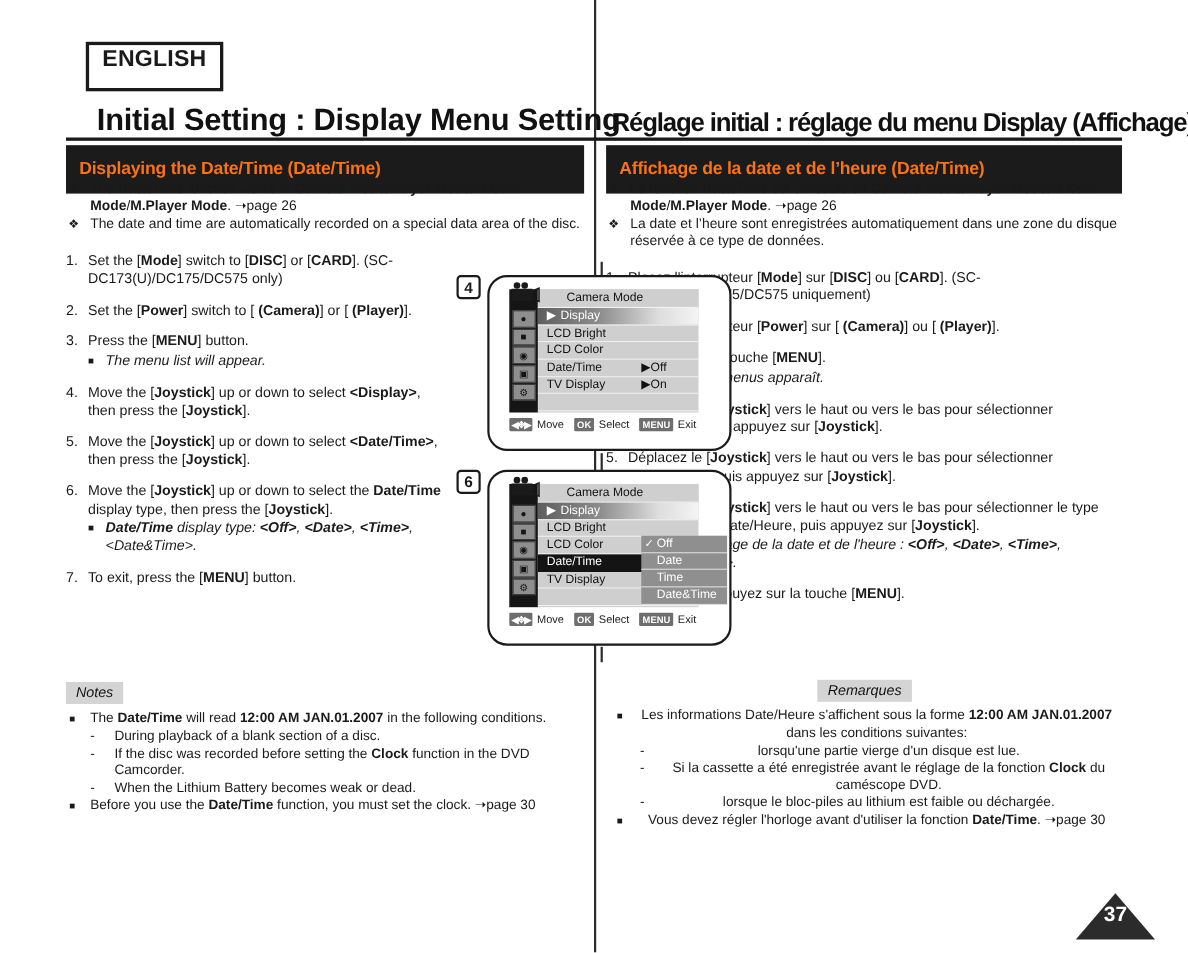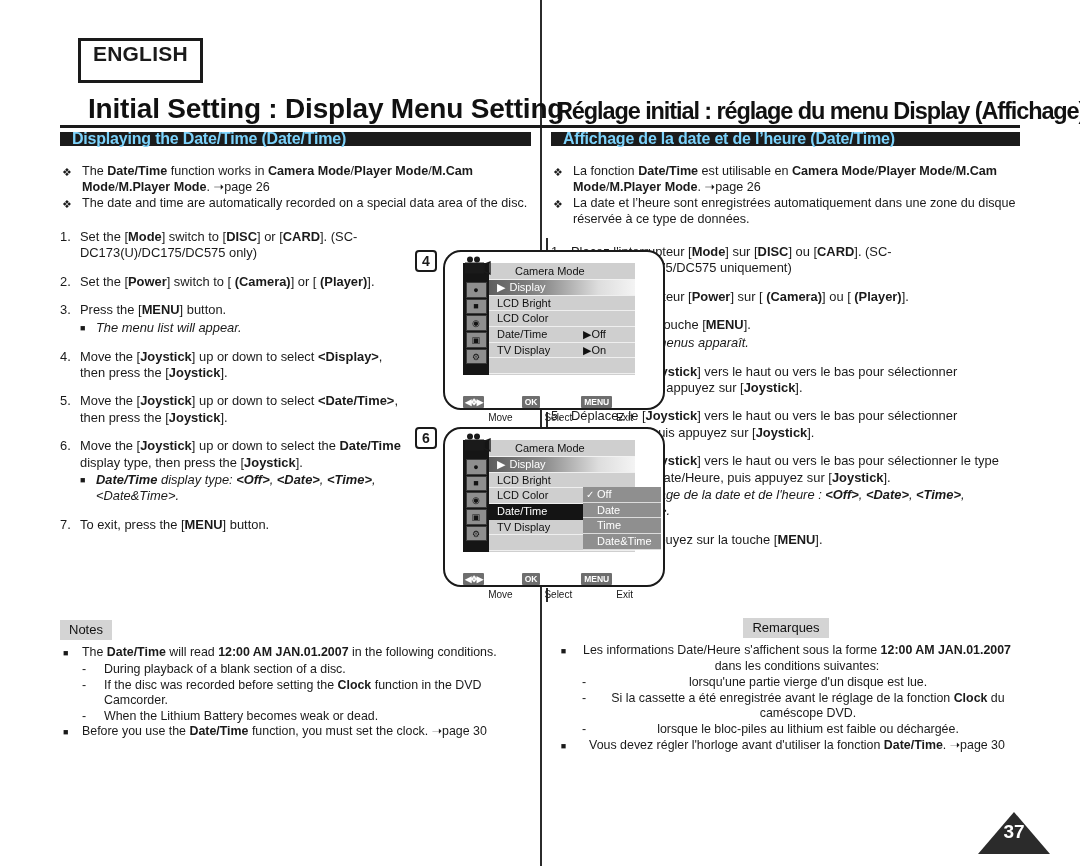--- a/index.html
+++ b/index.html
@@ -39,22 +39,22 @@
   .title-cell {
     display: flex; align-items: flex-end;
     font-weight: bold; color: #111;
     white-space: nowrap;
   }
   #title-en { width: 480px; font-size: 28px; padding-left: 28px; letter-spacing: -0.2px; }
   #title-fr { width: 480px; font-size: 23.5px; padding-left: 16px; letter-spacing: -1.1px; }
 
   
   .sec-bar {
-    position: absolute; top: 132px; height: 14px;
-    background: #1b1b1b; color: #7dd3fc;
+    position: absolute; top: 132px; height: 44px;
+    background: #1b1b1b; color: #f97316;
     font-size: 16px; font-weight: bold;
     display: flex; align-items: center;
     padding-left: 12px;
     letter-spacing: -0.2px;
     white-space: nowrap;
   }
   #sec-en { left: 60px; width: 471px; }
   #sec-fr { left: 551px; width: 469px; }
 
   
@@ -84,21 +84,21 @@
 
   b, .b { font-weight: bold; }
   .arrow-pg { font-weight: normal; }
 
   
   .notes-box { position: absolute; width: 470px; }
   #notes-en { left: 60px;  top: 620px; }
   #notes-fr { left: 551px; top: 618px; text-align: center; }
   .notes-head {
     display: inline-block; background: #d4d4d4; color: #111;
-    font-size: 13px; padding: 2px 9px 3px 9px; margin-bottom: 5px;
+    font-size: 13px; padding: 2px 9px 3px 9px; margin-bottom: 5px; font-style: italic;
   }
   .note-item { display: flex; font-size: 12.4px; line-height: 15.6px; margin-bottom: 1px; }
   .note-sq { flex: 0 0 22px; font-size: 9px; line-height: 16px; padding-left: 3px; }
   .note-tx { flex: 1; }
   .dash-item { display: flex; font-size: 12.4px; line-height: 15.6px; padding-left: 22px; }
   .dash { flex: 0 0 22px; }
   .dash-tx { flex: 1; }
 
   
   .lcd-wrap { position: absolute; }
@@ -169,21 +169,21 @@
   .osd-foot {
     position: absolute; left: 18px; top: 128px; width: 190px;
     font-size: 10px; color: #1a1a1a;
     display: flex; align-items: center; gap: 4px;
   }
   .key {
     background: #6e6e6e; color: #fff; font-size: 8.5px; font-weight: bold;
     padding: 1px 3px; border-radius: 1px; line-height: 10px;
   }
   .key.dpad { background: #6e6e6e; padding: 1px 2px; letter-spacing: -1px; }
-  .foot-lbl { margin-right: 5px; margin-top: 32px; }
+  .foot-lbl { margin-right: 5px; }
 
   
   .tick { position: absolute; width: 2px; background: #2b2b2b; }
 
   
   #page-badge {
     position: absolute; right: 30px; bottom: 12px;
     width: 0; height: 0;
     border-left: 36px solid transparent;
     border-right: 36px solid transparent;

